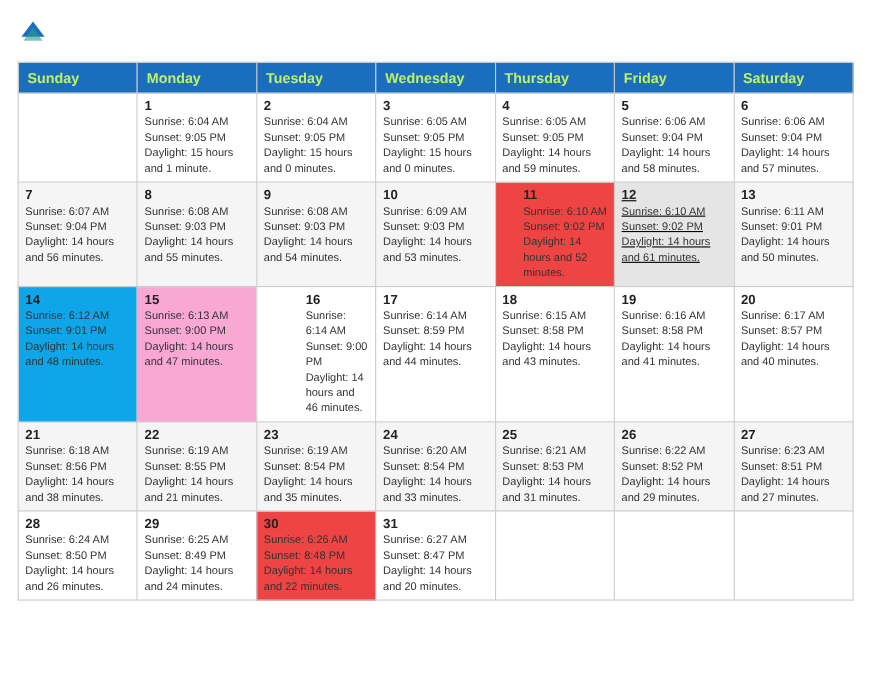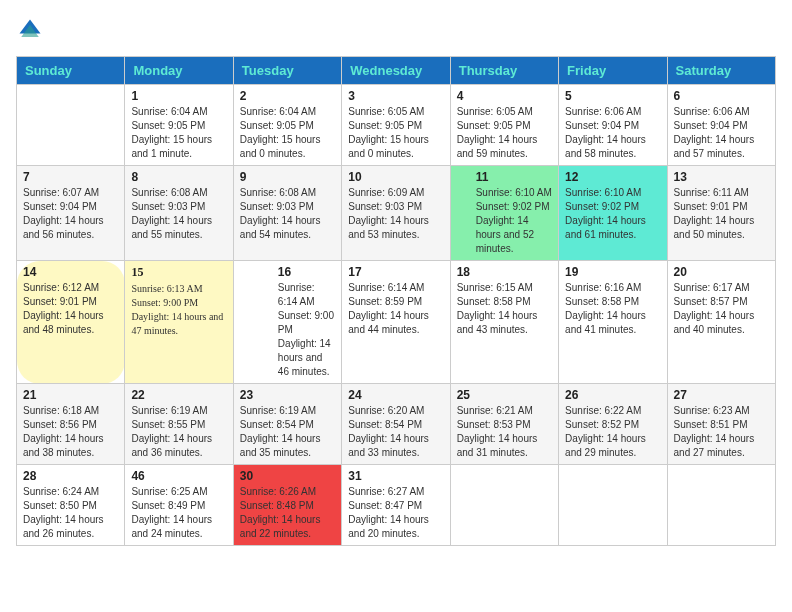--- a/index.html
+++ b/index.html
@@ -46,21 +46,21 @@
       color: #555;
       margin-top: 2px;
     }
     .calendar {
       width: 100%;
       border-collapse: collapse;
       font-size: 11px;
     }
     .calendar th {
       background: #1a6ebd;
-      color: #5eead4;
+      color: #bef264;
       text-align: left;
       padding: 6px 8px;
       font-size: 13px;
       font-weight: bold;
       border: 1px solid #ccc;
     }
     .calendar td {
       border: 1px solid #ccc;
       vertical-align: top;
       padding: 4px 6px;
@@ -195,55 +195,55 @@
           </div>
         </td>
         <td style="background: rgb(245, 245, 245);">
           <div class="day-num">10</div>
           <div class="day-info">
             <div>Sunrise: 6:09 AM</div>
             <div>Sunset: 9:03 PM</div>
             <div>Daylight: 14 hours and 53 minutes.</div>
           </div>
         </td>
-        <td style="background: #86efac; padding-left: 25px;">
+        <td style="background: #ef4444; padding-left: 25px;">
           <div class="day-num">11</div>
           <div class="day-info">
             <div>Sunrise: 6:10 AM</div>
             <div>Sunset: 9:02 PM</div>
             <div>Daylight: 14 hours and 52 minutes.</div>
           </div>
         </td>
-        <td style="background: #5eead4;">
+        <td style="background: #e5e5e5; text-decoration: underline;">
           <div class="day-num">12</div>
           <div class="day-info">
             <div>Sunrise: 6:10 AM</div>
             <div>Sunset: 9:02 PM</div>
             <div>Daylight: 14 hours and 61 minutes.</div>
           </div>
         </td>
         <td style="background: rgb(245, 245, 245);">
           <div class="day-num">13</div>
           <div class="day-info">
             <div>Sunrise: 6:11 AM</div>
             <div>Sunset: 9:01 PM</div>
             <div>Daylight: 14 hours and 50 minutes.</div>
           </div>
         </td>
       </tr>
       <tr>
-        <td style="background: #fef9c3; border-radius: 23px;">
+        <td style="background: #0ea5e9;">
           <div class="day-num">14</div>
           <div class="day-info">
             <div>Sunrise: 6:12 AM</div>
             <div>Sunset: 9:01 PM</div>
             <div>Daylight: 14 hours and 48 minutes.</div>
           </div>
         </td>
-        <td style="background: #fef9c3; font-family: Liberation Serif, serif;">
+        <td style="background: #f9a8d4;">
           <div class="day-num">15</div>
           <div class="day-info">
             <div>Sunrise: 6:13 AM</div>
             <div>Sunset: 9:00 PM</div>
             <div>Daylight: 14 hours and 47 minutes.</div>
           </div>
         </td>
         <td style="background: rgb(255, 255, 255); padding-left: 44px;">
           <div class="day-num">16</div>
           <div class="day-info">
@@ -292,21 +292,21 @@
             <div>Sunrise: 6:18 AM</div>
             <div>Sunset: 8:56 PM</div>
             <div>Daylight: 14 hours and 38 minutes.</div>
           </div>
         </td>
         <td style="background: rgb(245, 245, 245);">
           <div class="day-num">22</div>
           <div class="day-info">
             <div>Sunrise: 6:19 AM</div>
             <div>Sunset: 8:55 PM</div>
-            <div>Daylight: 14 hours and 36 minutes.</div>
+            <div>Daylight: 14 hours and 21 minutes.</div>
           </div>
         </td>
         <td style="background: rgb(245, 245, 245);">
           <div class="day-num">23</div>
           <div class="day-info">
             <div>Sunrise: 6:19 AM</div>
             <div>Sunset: 8:54 PM</div>
             <div>Daylight: 14 hours and 35 minutes.</div>
           </div>
         </td>
@@ -346,21 +346,21 @@
       <tr>
         <td style="background: rgb(255, 255, 255);">
           <div class="day-num">28</div>
           <div class="day-info">
             <div>Sunrise: 6:24 AM</div>
             <div>Sunset: 8:50 PM</div>
             <div>Daylight: 14 hours and 26 minutes.</div>
           </div>
         </td>
         <td style="background: rgb(255, 255, 255);">
-          <div class="day-num">46</div>
+          <div class="day-num">29</div>
           <div class="day-info">
             <div>Sunrise: 6:25 AM</div>
             <div>Sunset: 8:49 PM</div>
             <div>Daylight: 14 hours and 24 minutes.</div>
           </div>
         </td>
         <td style="background: #ef4444;">
           <div class="day-num">30</div>
           <div class="day-info">
             <div>Sunrise: 6:26 AM</div>

